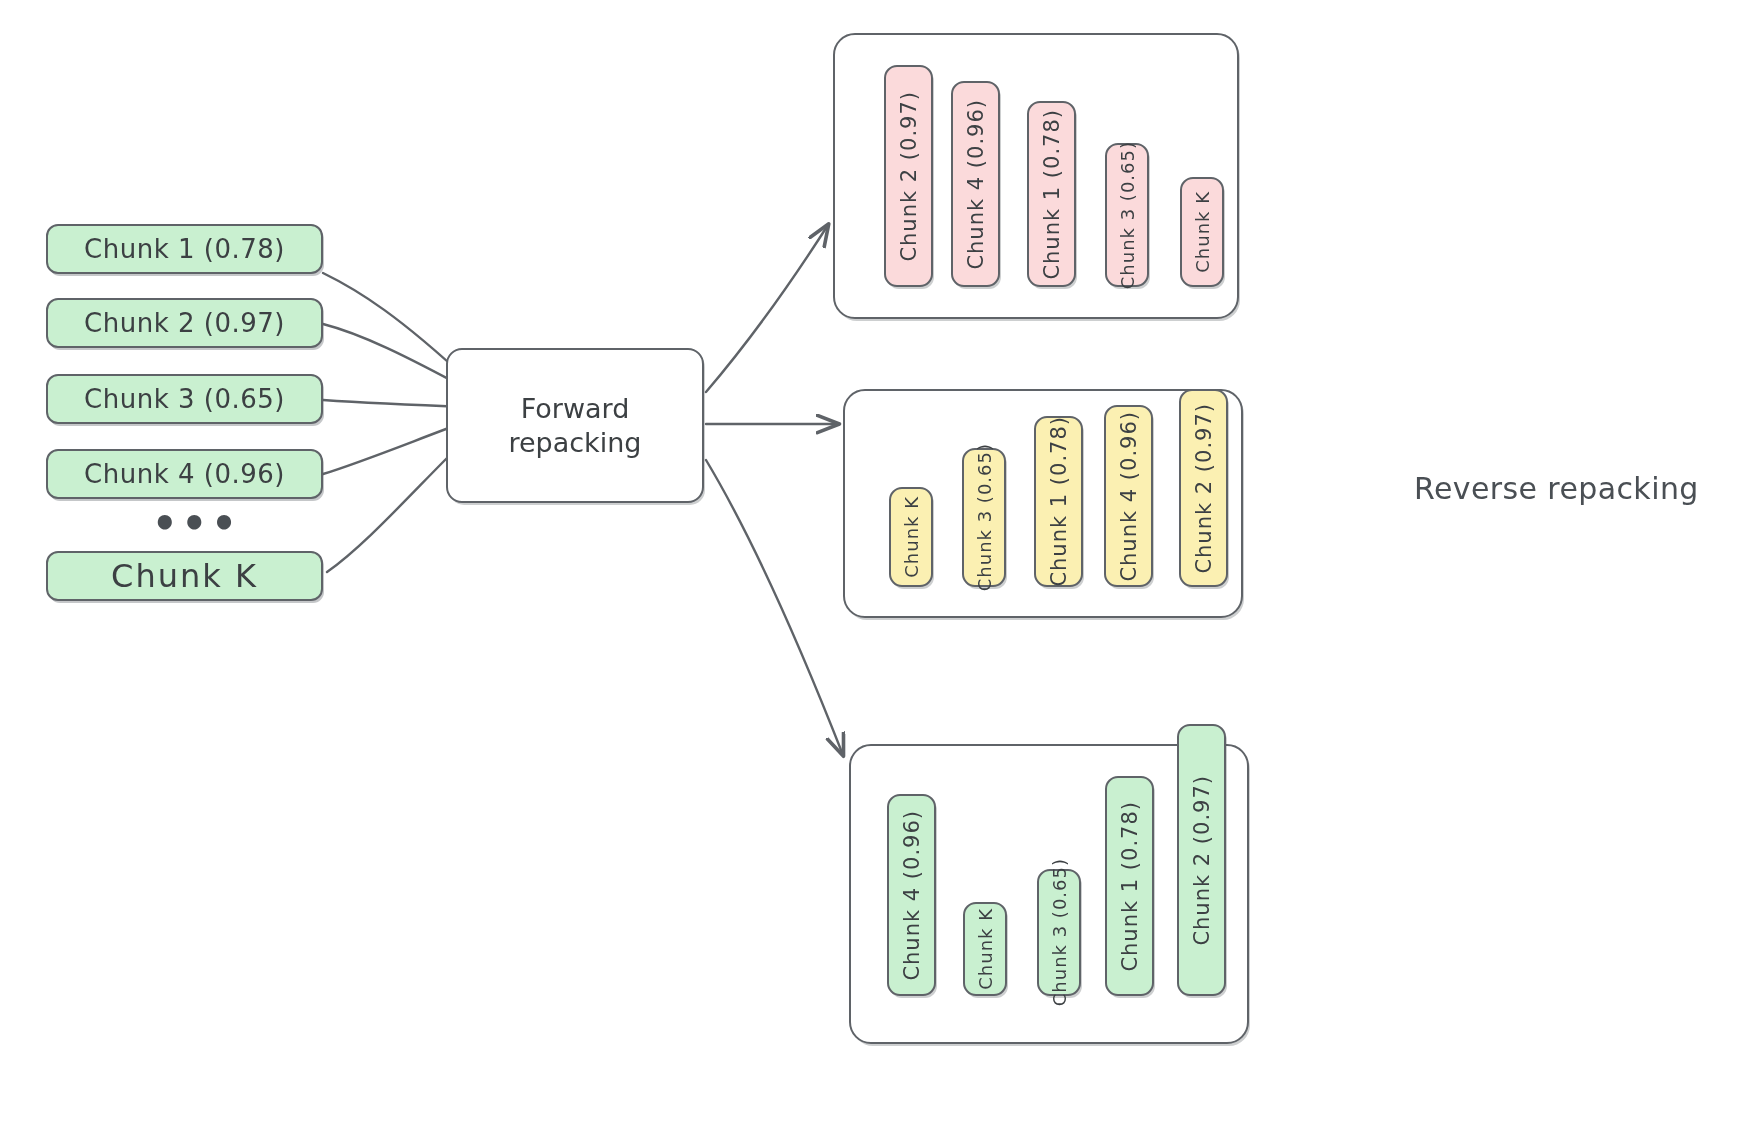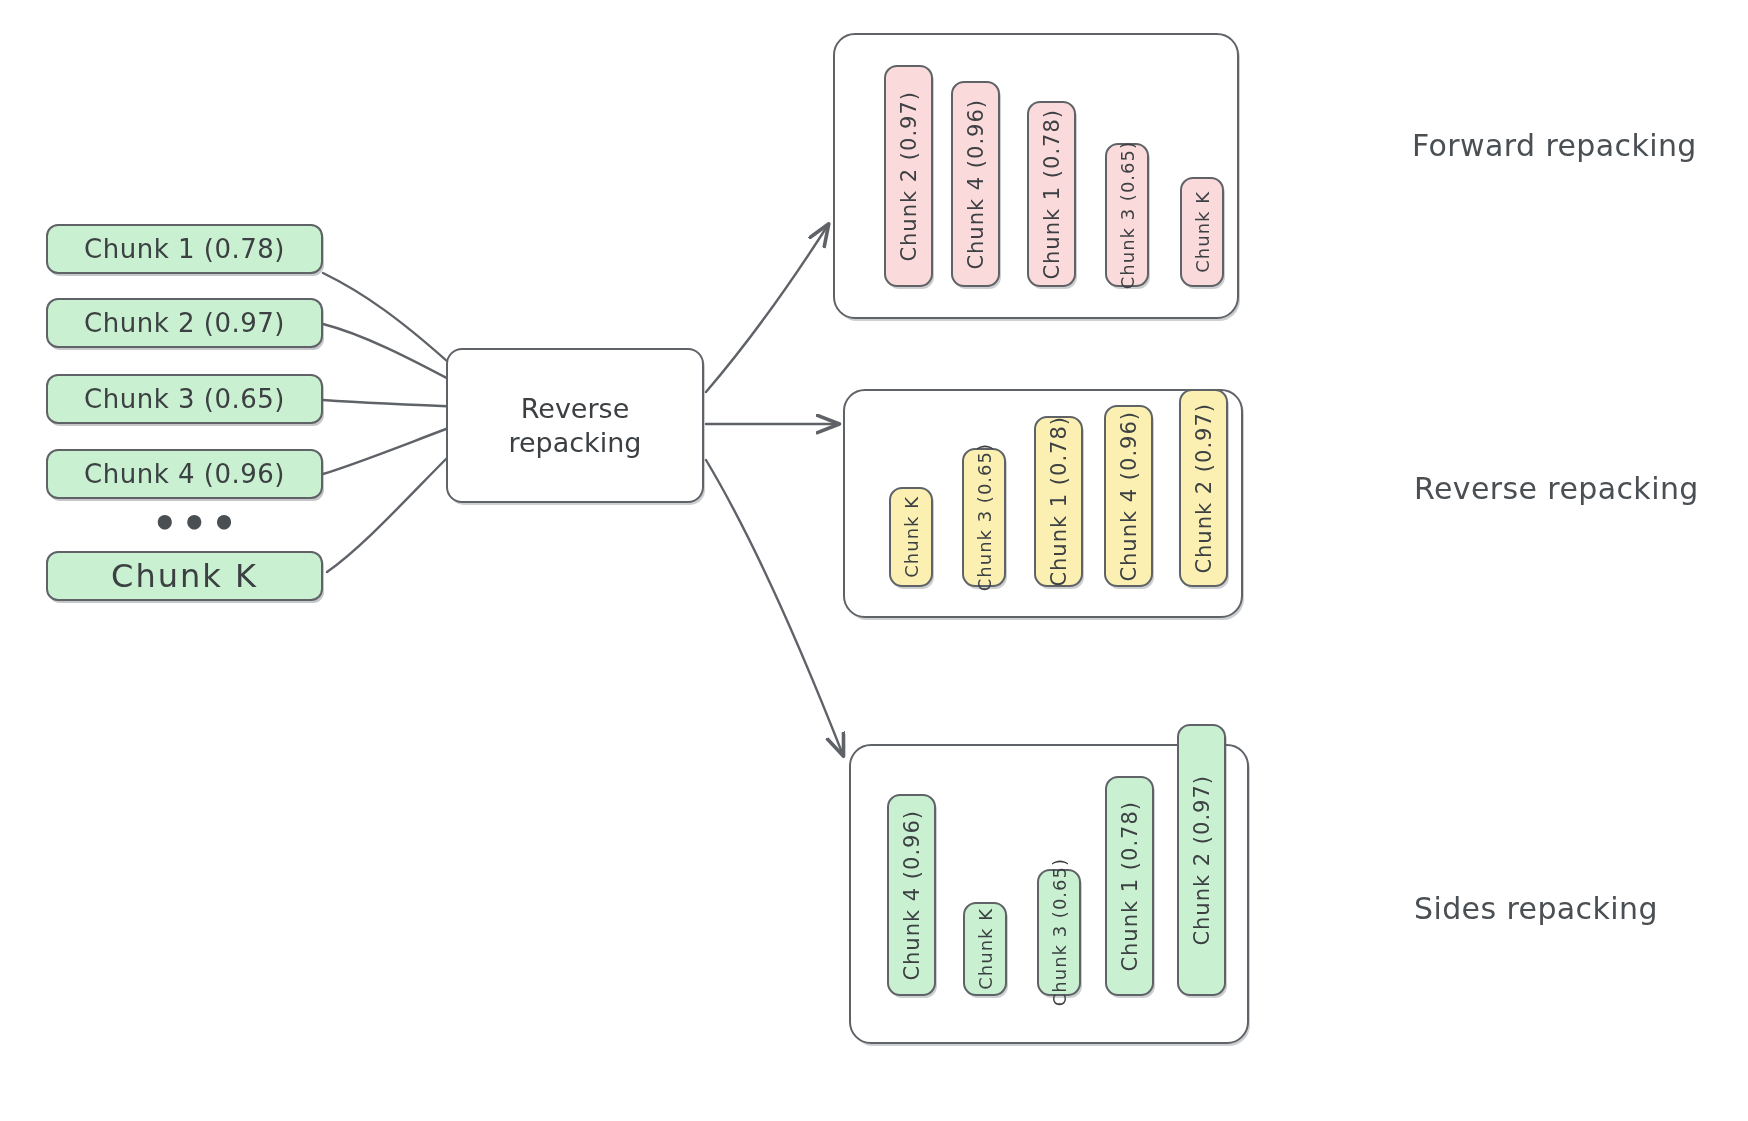--- a/index.html
+++ b/index.html
@@ -171,21 +171,21 @@
     <span class="ptext">Chunk 4 (0.96)</span>
   </div>
 
   <div class="ellipsis-dots" style="left:152px; top:503px;">•••</div>
 
   <div class="chunk-pill big" style="left:46px; top:551px; width:277px; height:50px;">
     <span class="ptext">Chunk K</span>
   </div>
 
   <div class="center-node" style="left:446px; top:348px; width:258px; height:155px;">
-    <span class="line">Reverse</span>
+    <span class="line">Forward</span>
     <span class="line">repacking</span>
   </div>
 
   <div class="panel panel-pink" style="left:833px; top:33px; width:406px; height:286px;">
     <div class="bars">
       <div class="vbar" style="left:49px; top:30px; width:49px; height:222px;">
         <span class="vtext">Chunk 2 (0.97)</span>
       </div>
       <div class="vbar" style="left:116px; top:46px; width:49px; height:206px;">
         <span class="vtext">Chunk 4 (0.96)</span>
@@ -194,21 +194,20 @@
         <span class="vtext">Chunk 1 (0.78)</span>
       </div>
       <div class="vbar narrow" style="left:270px; top:108px; width:44px; height:144px;">
         <span class="vtext">Chunk 3 (0.65)</span>
       </div>
       <div class="vbar narrow" style="left:345px; top:142px; width:44px; height:110px;">
         <span class="vtext">Chunk K</span>
       </div>
     </div>
   </div>
-  <div class="caption" style="left:1412px; top:128px;">Forward repacking</div>
 
   <div class="panel panel-yellow" style="left:843px; top:389px; width:400px; height:229px;">
     <div class="bars">
       <div class="vbar narrow" style="left:44px; top:96px; width:44px; height:100px;">
         <span class="vtext">Chunk K</span>
       </div>
       <div class="vbar narrow" style="left:117px; top:57px; width:44px; height:139px;">
         <span class="vtext">Chunk 3 (0.65)</span>
       </div>
       <div class="vbar" style="left:189px; top:25px; width:49px; height:171px;">
@@ -236,15 +235,14 @@
         <span class="vtext">Chunk 3 (0.65)</span>
       </div>
       <div class="vbar" style="left:254px; top:30px; width:49px; height:220px;">
         <span class="vtext">Chunk 1 (0.78)</span>
       </div>
       <div class="vbar" style="left:326px; top:-22px; width:49px; height:272px;">
         <span class="vtext">Chunk 2 (0.97)</span>
       </div>
     </div>
   </div>
-  <div class="caption" style="left:1414px; top:891px;">Sides repacking</div>
 
 </div>
 
 </body></html>

